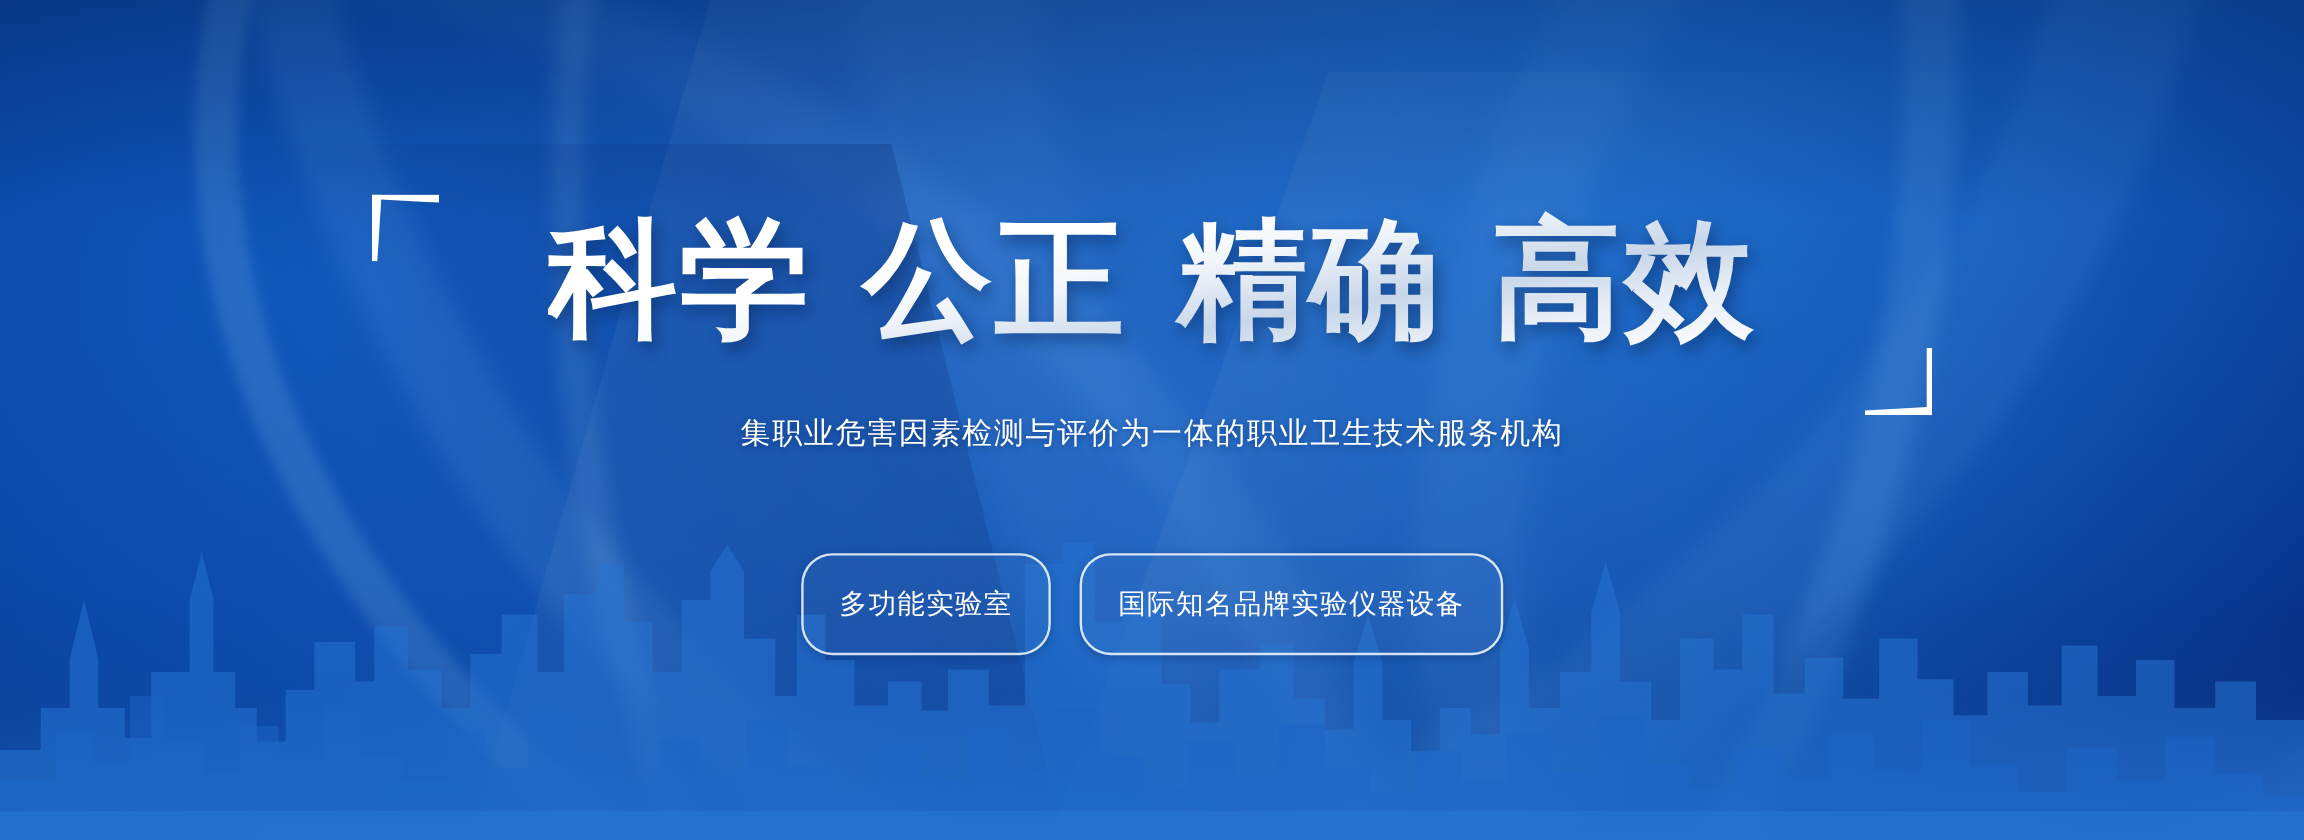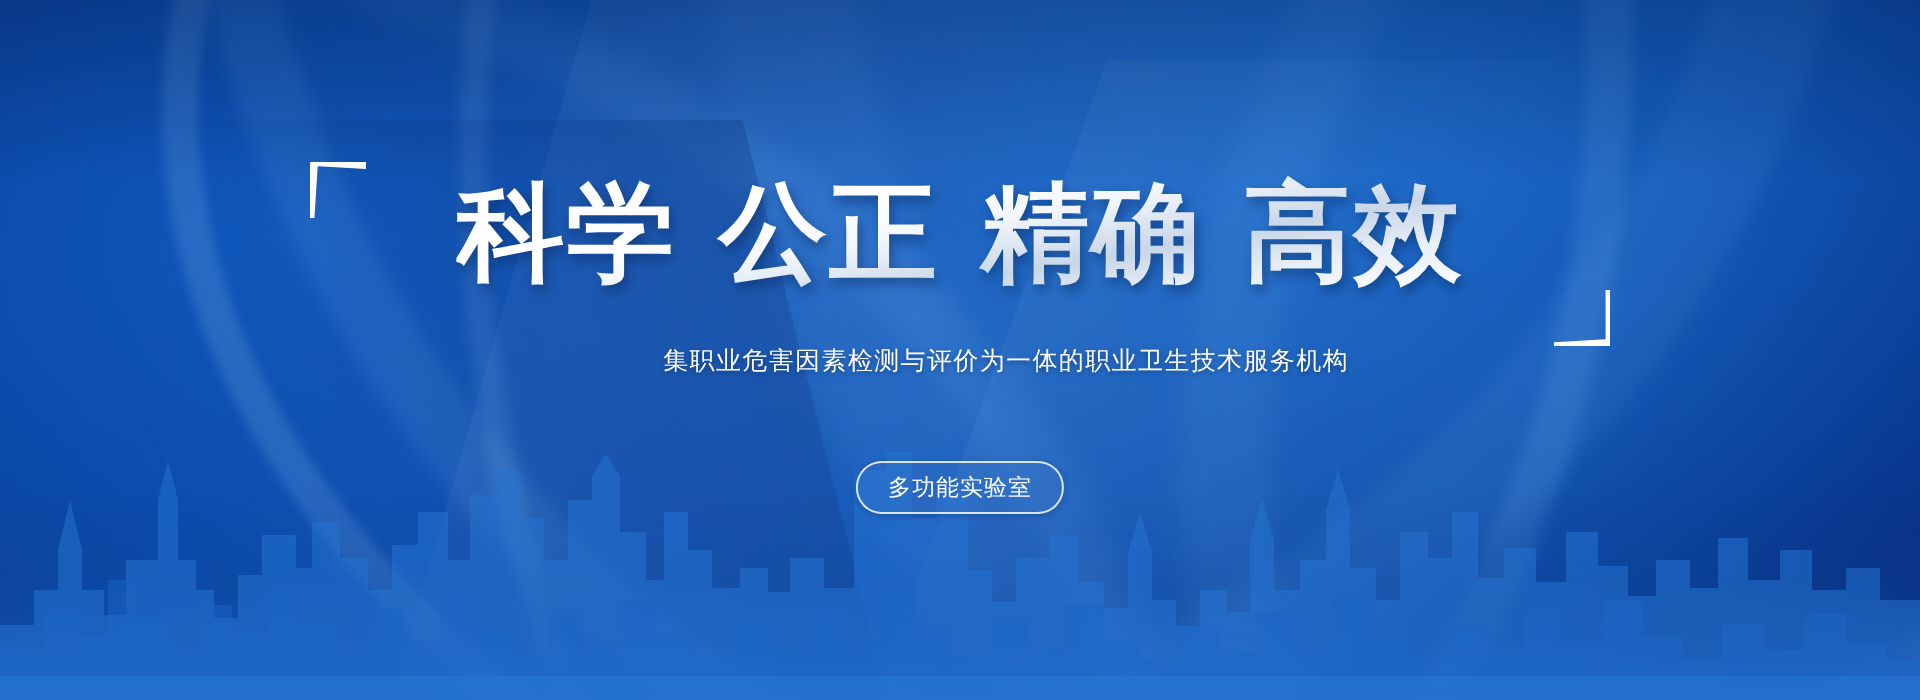--- a/index.html
+++ b/index.html
@@ -214,41 +214,40 @@
     position: absolute;
     left: 50%;
     top: 344px;
     transform: translateX(-50%);
     white-space: nowrap;
     font-size: 25px;
     font-weight: 500;
     letter-spacing: 0.055em;
     color: #ffffff;
     text-shadow: 0 2px 5px rgba(3,28,78,0.45);
-    margin-left: 46px;
   }
 
   
   .pills {
     position: absolute;
     left: 50%;
     top: 461px;
     transform: translateX(-50%);
     display: flex;
     gap: 24px;
     align-items: center;
   }
   .pill {
     height: 49px;
     border: 2px solid rgba(255,255,255,0.82);
     border-radius: 26px;
     display: flex;
     align-items: center;
     justify-content: center;
-    padding: 0 30px;
+    padding: 16px 30px;
     color: #ffffff;
     font-size: 23px;
     font-weight: 500;
     letter-spacing: 0.045em;
     white-space: nowrap;
     background: rgba(255,255,255,0.03);
     box-shadow: 0 2px 7px rgba(3,28,78,0.28);
     cursor: pointer;
   }
 </style>
@@ -302,16 +301,19 @@
           <span class="v"></span>
       </div>
     </div>
 
     <div class="subtitle">集职业危害因素检测与评价为一体的职业卫生技术服务机构</div>
 
     <div class="pills">
       <div class="pill">
         <span>多功能实验室</span>
       </div>
+      <div class="pill">
+        <span>国际知名品牌实验仪器设备</span>
+      </div>
     </div>
 
   </div>
 </div>
 
 </body></html>

